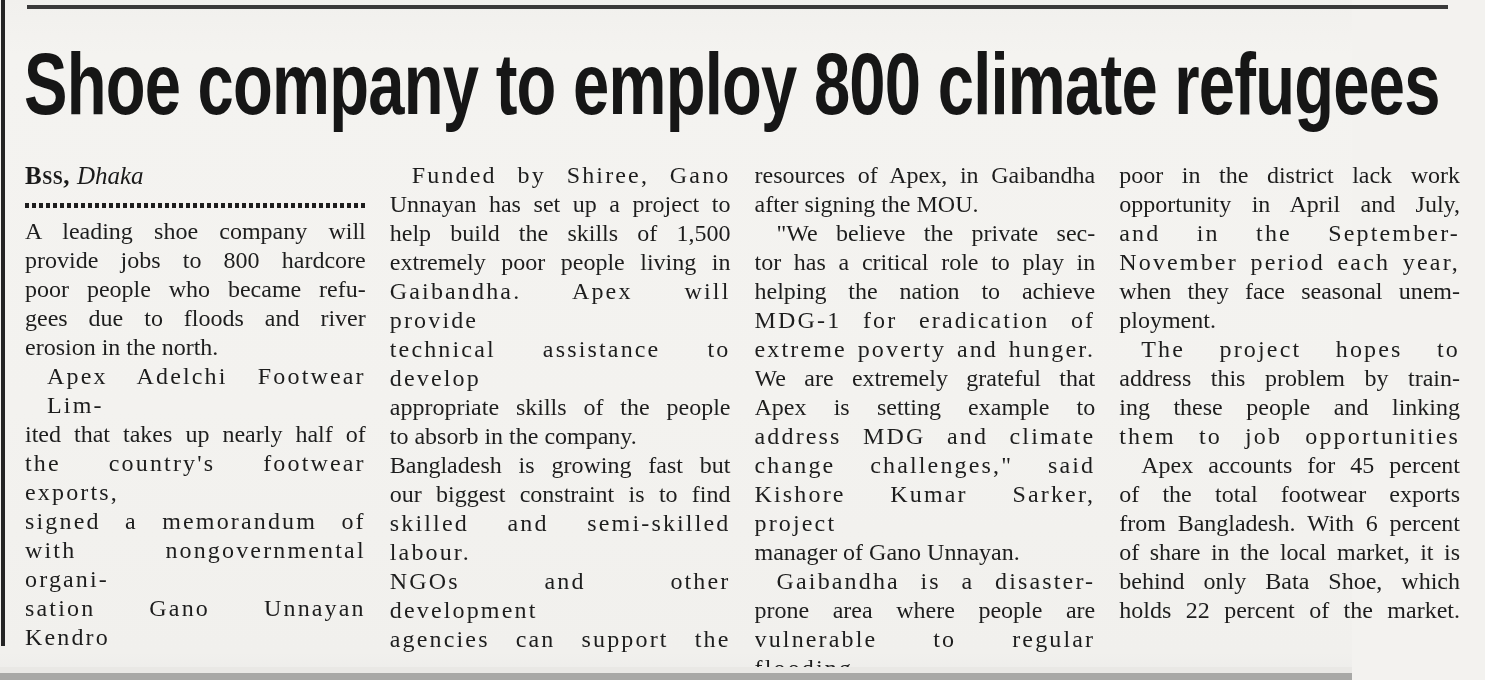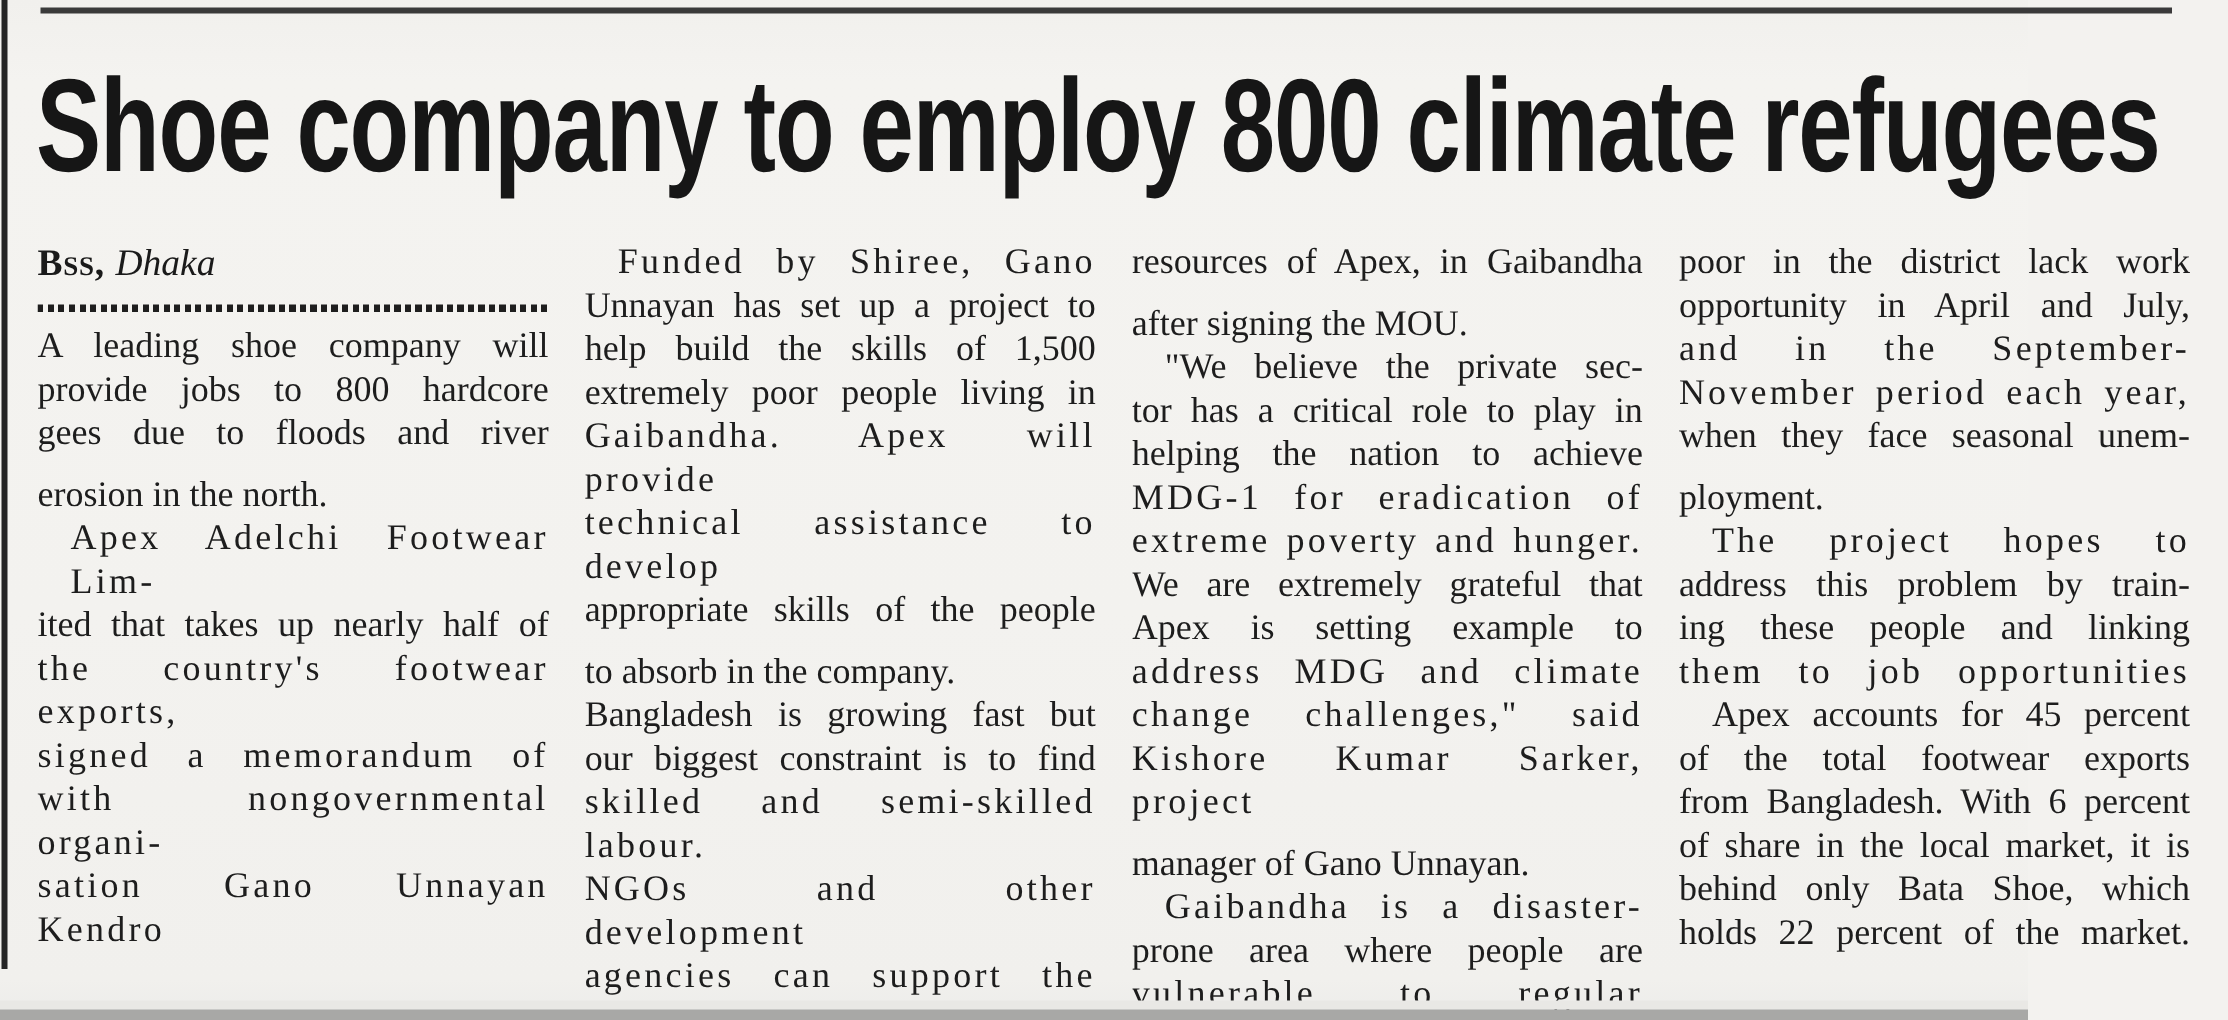--- a/index.html
+++ b/index.html
@@ -69,21 +69,21 @@
   }
   .para { margin: 0; }
   .line {
     font-size: 24px;
     line-height: 29px;
     text-align: justify;
     text-align-last: justify;
     white-space: normal;
     color: #1d1d1d;
   }
-  .line.last { text-align-last: left; margin-top: 12px; }
+  .line.last { text-align-last: left; }
   .line.indent { padding-left: 22px; }
   .line.tracked { letter-spacing: 0.09em; }
 </style>
 </head>
 <body>
 
 <div id="page">
   <div class="left-edge-rule"></div>
   <div class="top-rule"></div>
 
@@ -92,20 +92,21 @@
   <div class="columns">
     <div class="col">
       <div class="byline">
         <span class="agency">Bss,</span><span class="location">Dhaka</span>
       </div>
       <div class="dotted-rule"></div>
       <div>
           <div class="para">
             <div class="line">A leading shoe company will</div>
             <div class="line">provide jobs to 800 hardcore</div>
+            <div class="line">poor people who became refu-</div>
             <div class="line">gees due to floods and river</div>
             <div class="line last">erosion in the north.</div>
           </div>
           <div class="para">
             <div class="line indent tracked">Apex Adelchi Footwear Lim-</div>
             <div class="line">ited that takes up nearly half of</div>
             <div class="line tracked">the country's footwear exports,</div>
             <div class="line tracked">signed a memorandum of</div>
             <div class="line tracked">with nongovernmental organi-</div>
             <div class="line tracked">sation Gano Unnayan Kendro</div>

